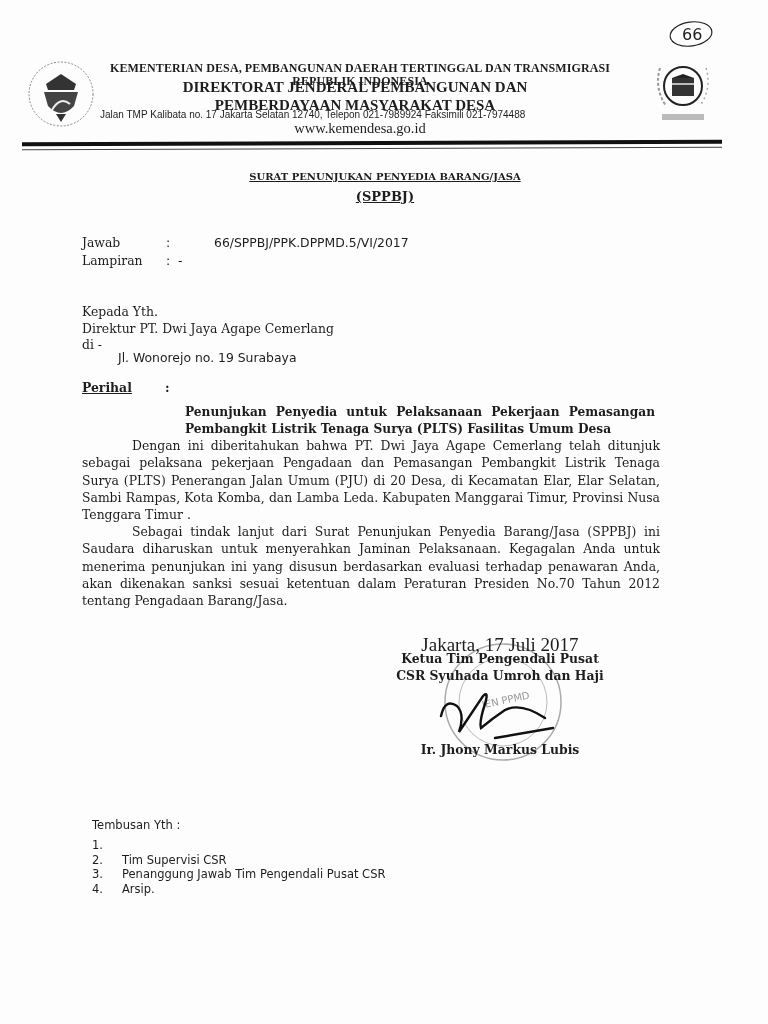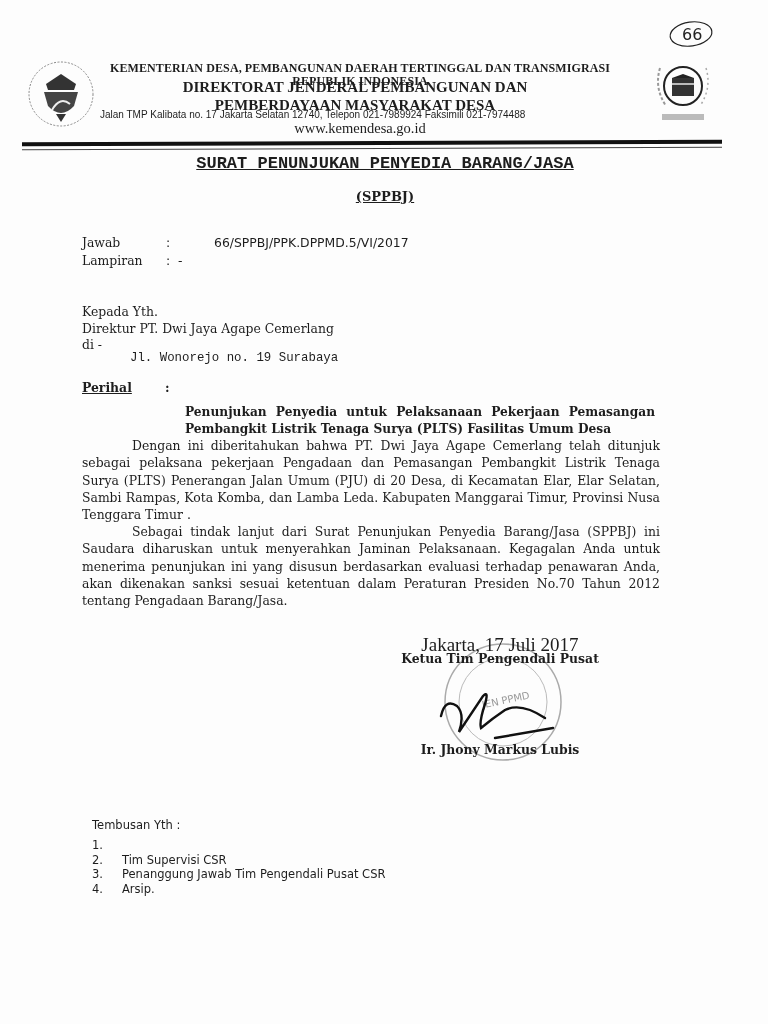--- a/index.html
+++ b/index.html
@@ -12,21 +12,21 @@
     .lh-ministry { left: 100px; top: 62px; width: 520px; text-align: center; font-family: "Liberation Serif", serif; font-weight: bold; font-size: 12px; line-height: 13px; letter-spacing: 0.1px; }
     .lh-dir { left: 120px; top: 78px; width: 470px; text-align: center; font-family: "Liberation Serif", serif; font-weight: bold; font-size: 15px; line-height: 18px; }
     .lh-addr { left: 100px; top: 109px; width: 520px; text-align: left; font-family: "Liberation Sans", sans-serif; font-size: 10px; line-height: 12px; }
     .lh-web { left: 200px; top: 120px; width: 320px; text-align: center; font-family: "Liberation Serif", serif; font-size: 14.5px; line-height: 17px; }
     .rule-thick { left: 22px; top: 141px; width: 700px; height: 4px; background: #111; transform: rotate(-0.22deg); }
     .rule-thin { left: 22px; top: 148px; width: 700px; height: 1px; background: #444; transform: rotate(-0.22deg); }
     .logo-left { left: 26px; top: 58px; width: 70px; height: 72px; }
     .logo-right { left: 648px; top: 48px; width: 70px; height: 80px; }
     .handnum { left: 668px; top: 20px; width: 46px; height: 28px; }
     
-    .title { left: 120px; top: 154px; width: 530px; text-align: center; font-weight: bold; font-size: 17px; line-height: 19px; text-decoration: underline; font-family: Liberation Mono, monospace; }
+    .title { left: 120px; top: 167px; width: 530px; text-align: center; font-weight: bold; font-size: 10px; line-height: 19px; text-decoration: underline; }
     .subtitle { left: 120px; top: 188px; width: 530px; text-align: center; font-weight: bold; font-size: 13px; line-height: 17px; text-decoration: underline; }
     
     .body-text { font-family: "DejaVu Sans", sans-serif; font-size: 12.4px; line-height: 16px; }
     .meta-row { left: 82px; }
     .lbl { display: inline-block; width: 84px; font-family: "DejaVu Serif", serif; }
     .col { display: inline-block; width: 48px; }
     
     .perihal-lbl { left: 82px; top: 380px; font-weight: bold; font-size: 12.4px; font-family: "DejaVu Serif", serif; text-decoration: underline; }
     .perihal-col { left: 165px; top: 380px; font-weight: bold; font-size: 12.4px; }
     .perihal-text { left: 185px; top: 404px; width: 470px; font-weight: bold; font-size: 12.2px; line-height: 17px; text-align: justify; font-family: "DejaVu Serif", serif; }
@@ -95,39 +95,40 @@
 </div>
 <div class="abs meta-row body-text" style="top:253px;">
   <span class="lbl" style="width:84px;">Lampiran</span><span style="display:inline-block;width:12px;">:</span><span>-</span>
 </div>
 
 <div class="abs" style="left:82px; top:304px; font-family:'DejaVu Serif',serif; font-size:12.4px; line-height:16.5px;">
   <div>Kepada Yth.</div>
   <div>Direktur PT. Dwi Jaya Agape Cemerlang</div>
   <div>di -</div>
 </div>
-<div class="abs body-text" style="left:130px; top:350px;font-family:Liberation Mono, monospace;">Jl. Wonorejo no. 19 Surabaya</div>
+<div class="abs body-text" style="left:118px; top:350px;">Jl. Wonorejo no. 19 Surabaya</div>
 
 <div class="abs perihal-lbl">Perihal</div>
 <div class="abs perihal-col">:</div>
 <div class="abs perihal-text">Penunjukan Penyedia untuk Pelaksanaan Pekerjaan Pemasangan Pembangkit Listrik Tenaga Surya (PLTS) Fasilitas Umum Desa</div>
 
 <div class="abs para indent" style="top:437px;">Dengan ini diberitahukan bahwa PT. Dwi Jaya Agape Cemerlang telah ditunjuk sebagai pelaksana pekerjaan Pengadaan dan Pemasangan Pembangkit Listrik Tenaga Surya (PLTS) Penerangan Jalan Umum (PJU) di 20 Desa, di Kecamatan Elar, Elar Selatan, Sambi Rampas, Kota Komba, dan Lamba Leda. Kabupaten Manggarai Timur, Provinsi Nusa Tenggara Timur .</div>
 <div class="abs para indent" style="top:523px;">Sebagai tindak lanjut dari Surat Penunjukan Penyedia Barang/Jasa (SPPBJ) ini Saudara diharuskan untuk menyerahkan Jaminan Pelaksanaan. Kegagalan Anda untuk menerima penunjukan ini yang disusun berdasarkan evaluasi terhadap penawaran Anda, akan dikenakan sanksi sesuai ketentuan dalam Peraturan Presiden No.70 Tahun 2012 tentang Pengadaan Barang/Jasa.</div>
 
 <div class="abs stamp">
   <svg width="170" height="130" viewBox="0 0 170 130">
     <circle cx="85" cy="62" r="58" fill="none" stroke="#aaa" stroke-width="1.5"></circle>
     <circle cx="85" cy="62" r="44" fill="none" stroke="#bbb" stroke-width="1"></circle>
     <text x="64" y="64" font-family="DejaVu Sans, sans-serif" font-size="10" fill="#999" transform="rotate(-12 85 62)">JEN PPMD</text>
   </svg>
 </div>
 <div class="abs sig sig-place">Jakarta, 17 Juli 2017</div>
 <div class="abs sig sig-role">
   <div>Ketua Tim Pengendali Pusat</div>
+  <div>CSR Syuhada Umroh dan Haji</div>
 </div>
 <div class="abs signature">
   <svg width="130" height="60" viewBox="0 0 130 60">
     <path d="M6 28 Q10 10 22 18 Q30 26 24 44 Q36 26 48 8 Q54 2 50 16 Q44 34 46 40 Q58 30 70 22 Q86 14 110 30" fill="none" stroke="#111" stroke-width="2.4" stroke-linecap="round"></path>
     <path d="M60 50 L118 40" fill="none" stroke="#111" stroke-width="2.4" stroke-linecap="round"></path>
   </svg>
 </div>
 <div class="abs sig sig-name">Ir. Jhony Markus Lubis</div>
 
 <div class="abs cc-title">Tembusan Yth :</div>

